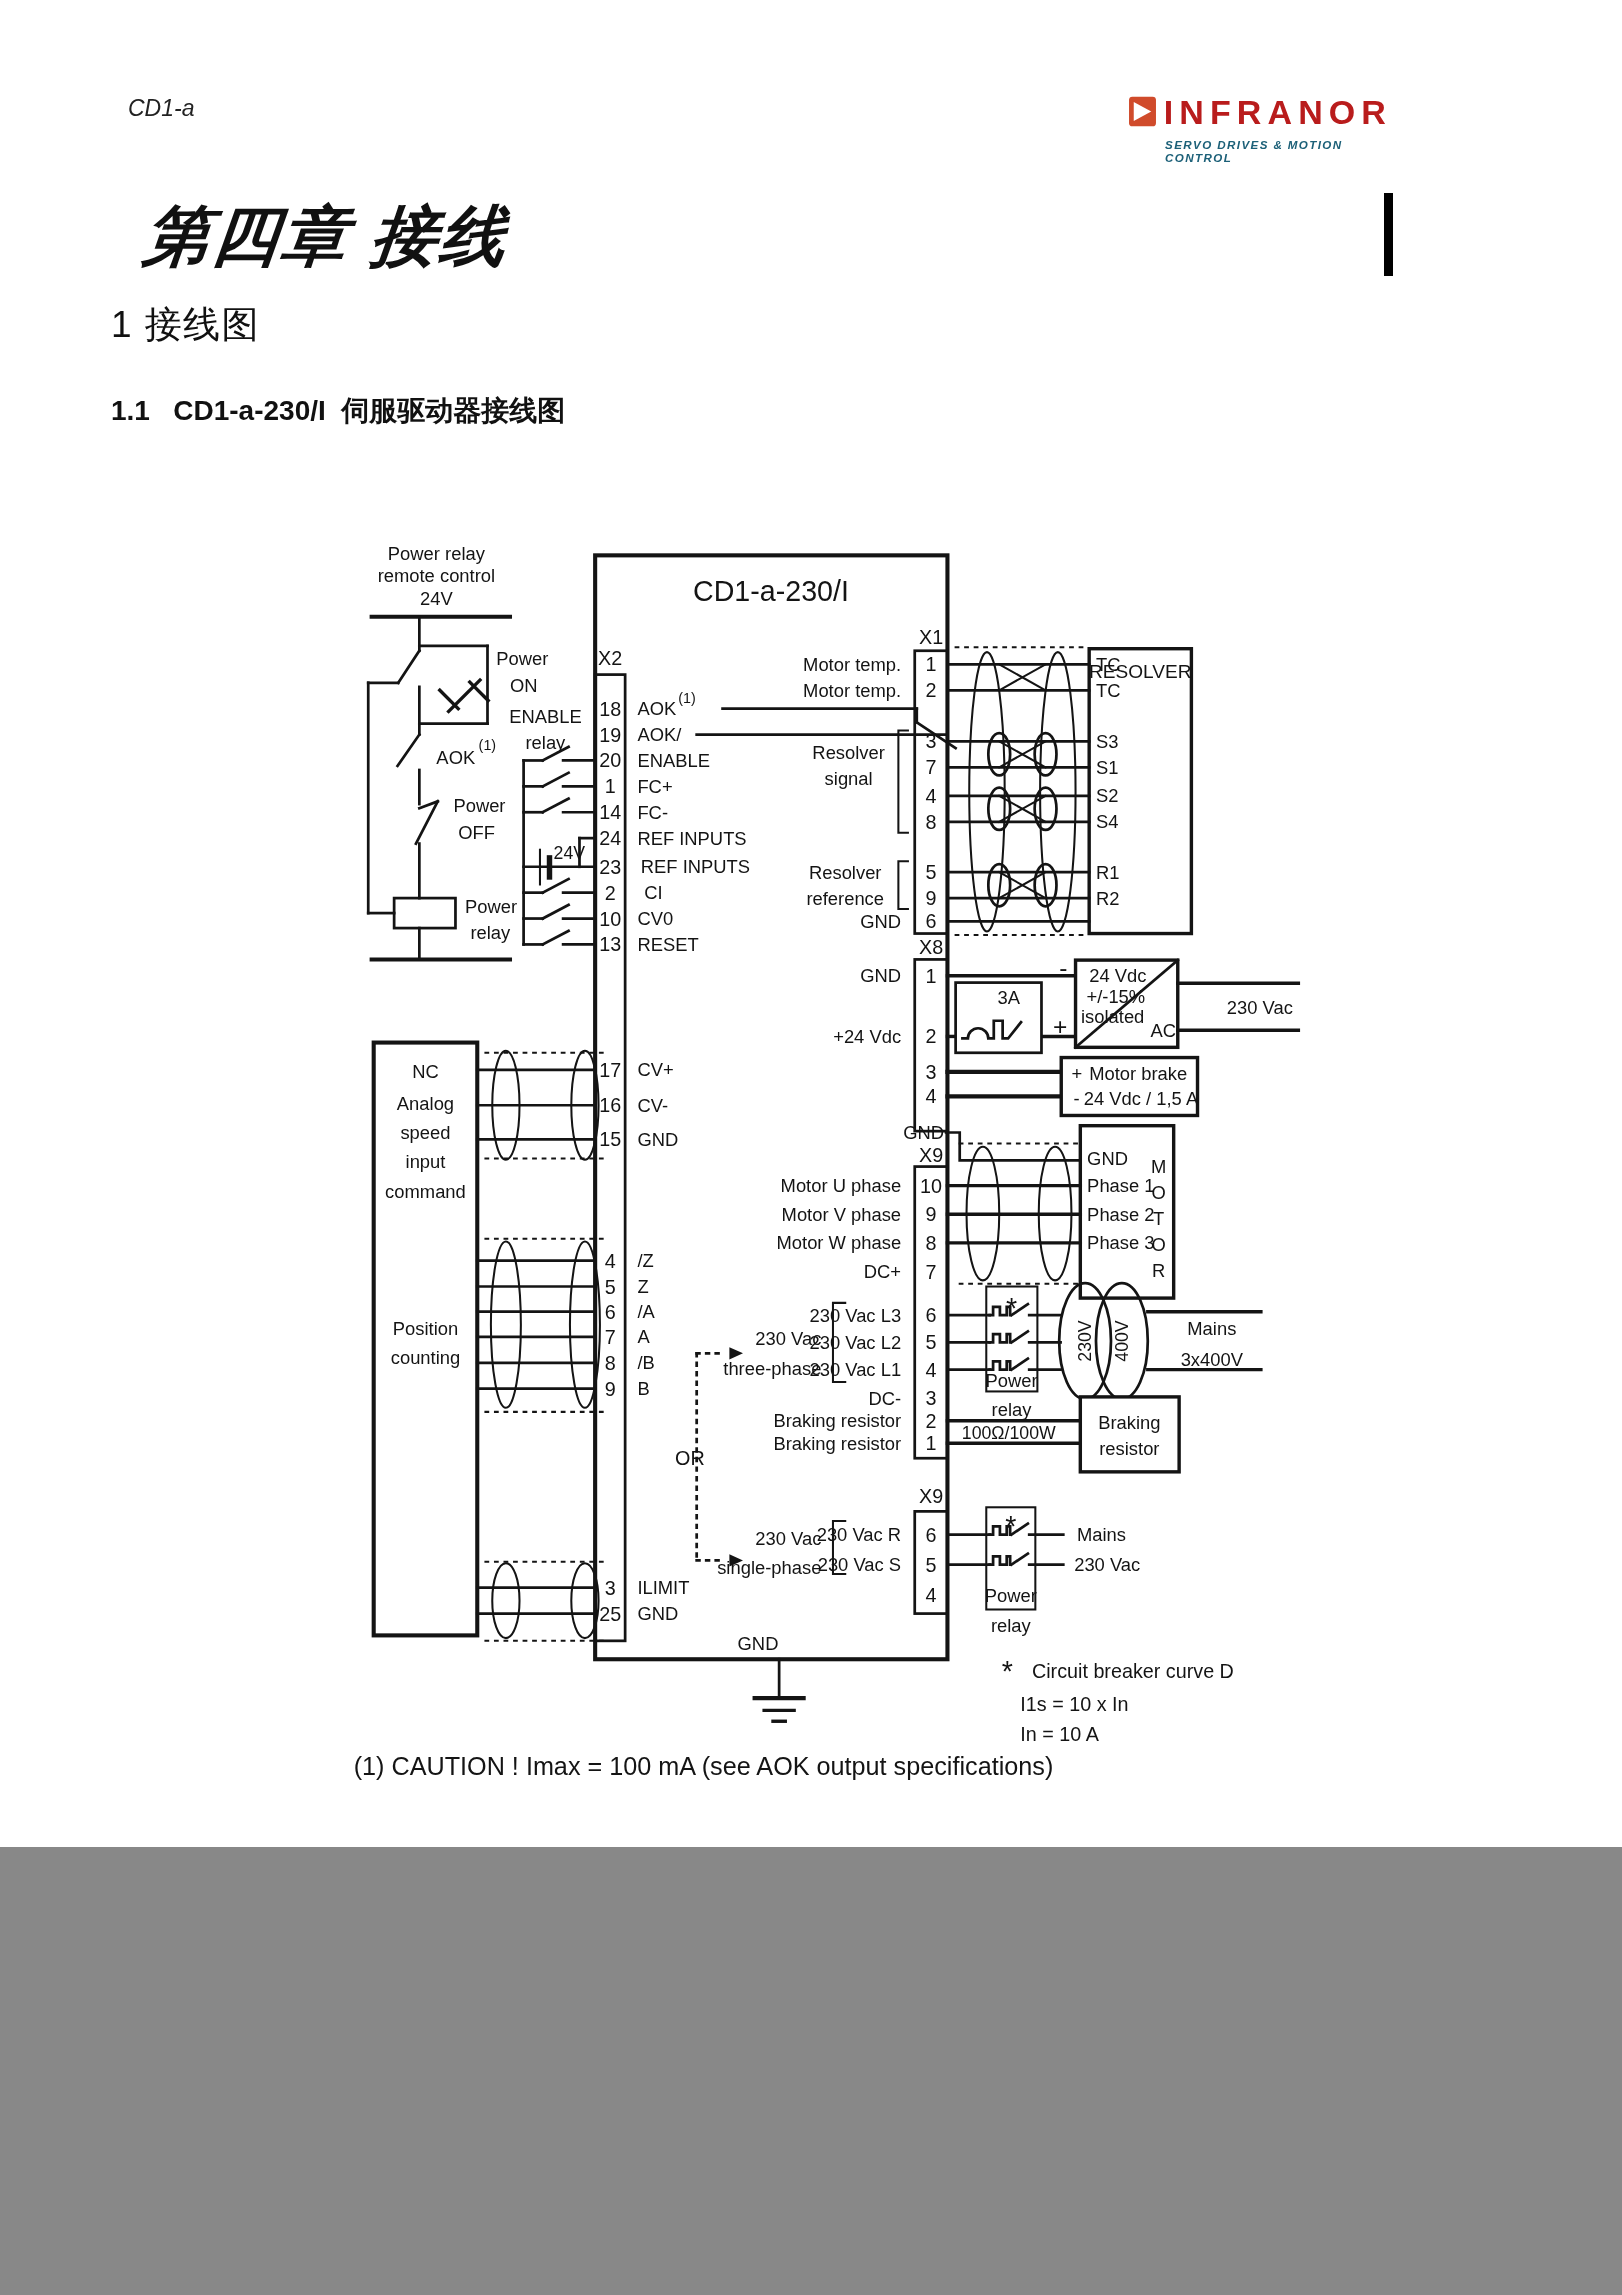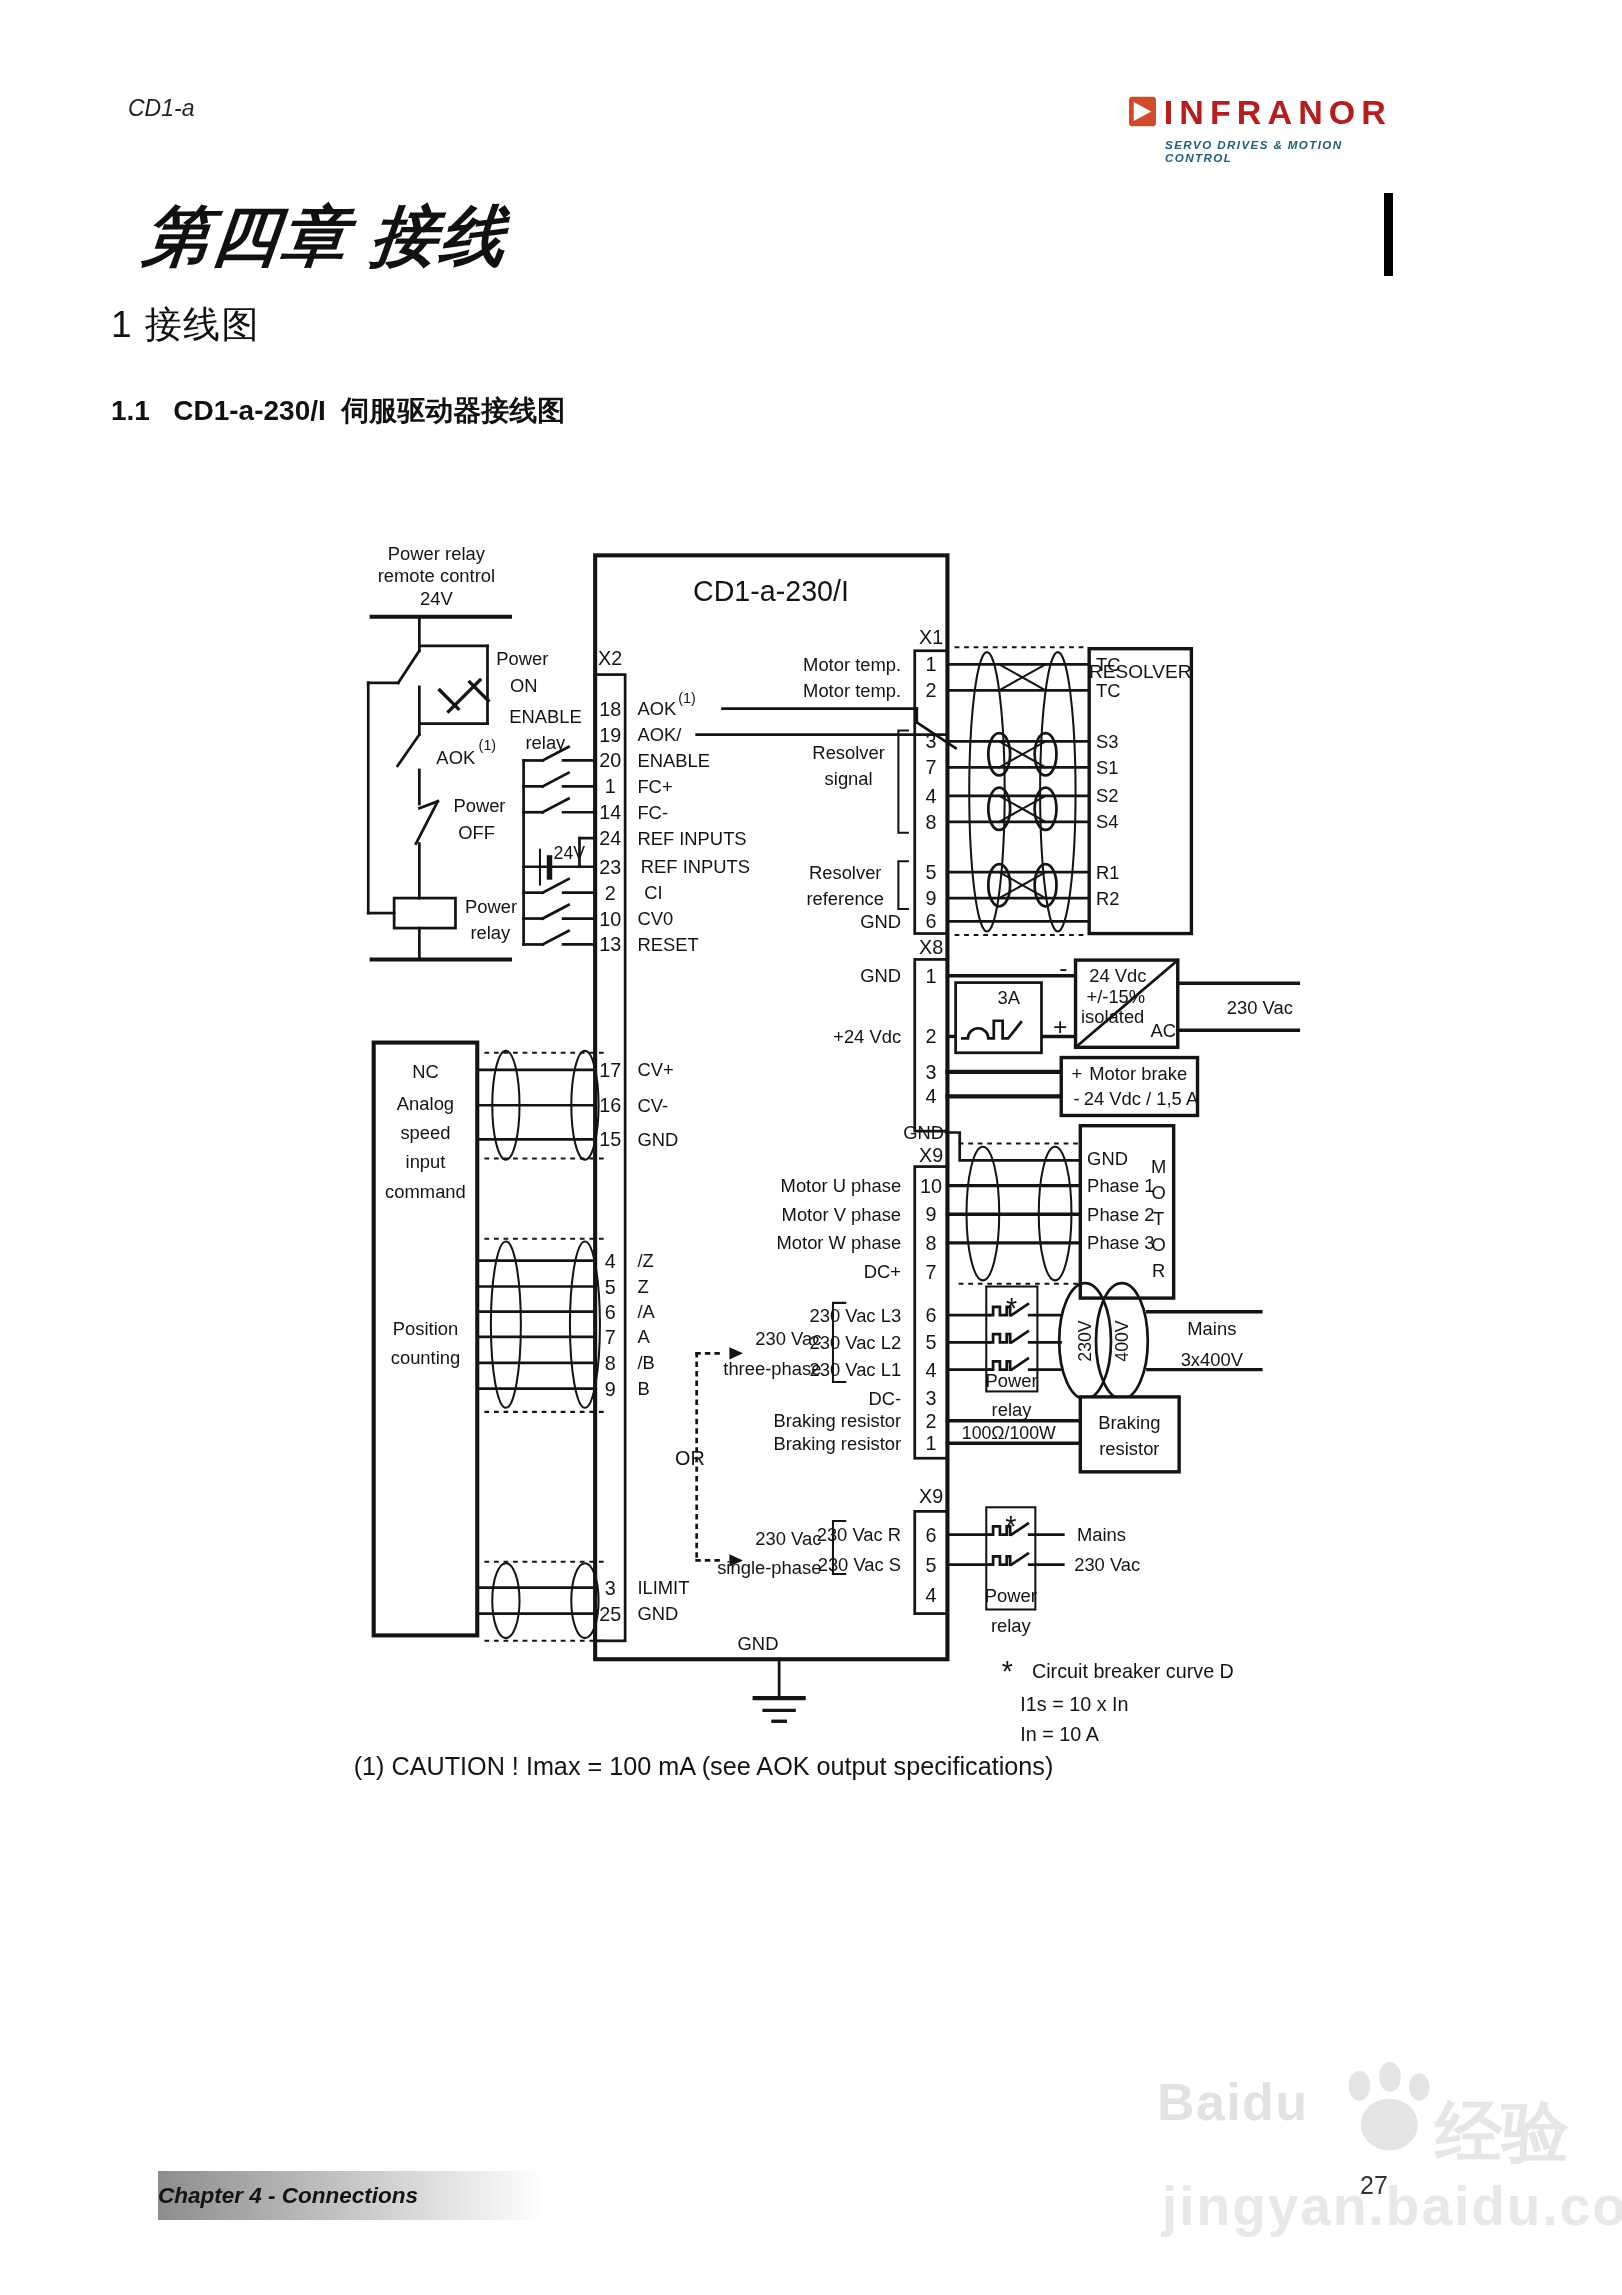--- a/index.html
+++ b/index.html
@@ -1,16 +1,16 @@
 <!DOCTYPE html>
 <html style="font-size:11px"><head>
 <meta charset="utf-8">
 <style>
   html,body{margin:0;padding:0;background:#888;}
-  #page{position:relative;width:1623px;height:2295px;background:#ffffff;margin:0 auto;
+  #page{position:relative;width:1623px;height:1847px;background:#ffffff;margin:0 auto;
         font-family:"Liberation Sans",sans-serif;color:#111;overflow:hidden;}
   .abs{position:absolute;}
   #doc-code{left:128px;top:95px;font-style:italic;font-size:23px;color:#222;}
   #logo{left:1128px;top:93px;width:286px;}
   #logo-row{display:flex;align-items:center;}
   #logo-text{font-size:34px;font-weight:bold;letter-spacing:6.1px;margin-left:6.8px;}
   #logo-tag{font-size:11.6px;font-style:italic;letter-spacing:1.4px;margin-left:37px;margin-top:6px;font-weight:bold;}
   #chapter-title{left:144px;top:192px;font-size:66px;font-weight:bold;font-style:italic;transform:skewX(-6deg);letter-spacing:2.7px;}
   #change-bar{left:1384px;top:193px;width:8.9px;height:83px;background:#000;}
   #section-1{left:111px;top:300px;font-size:37px;letter-spacing:1.4px;}

